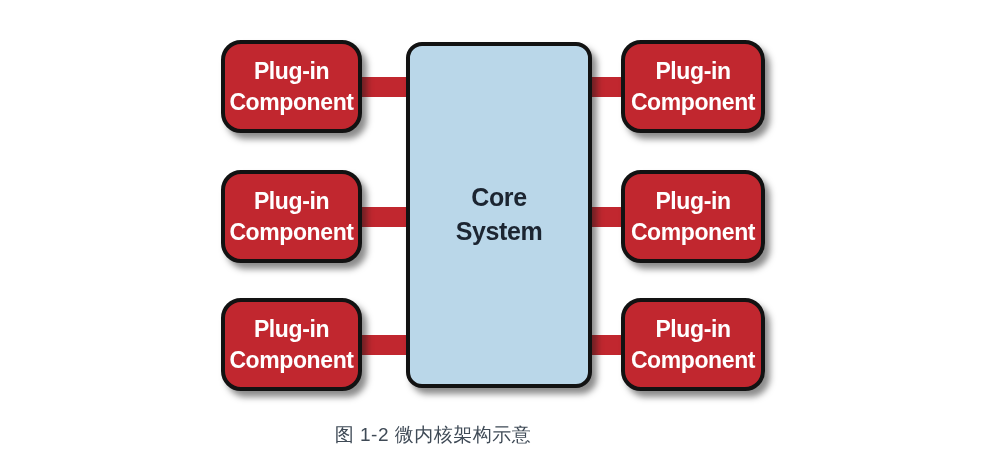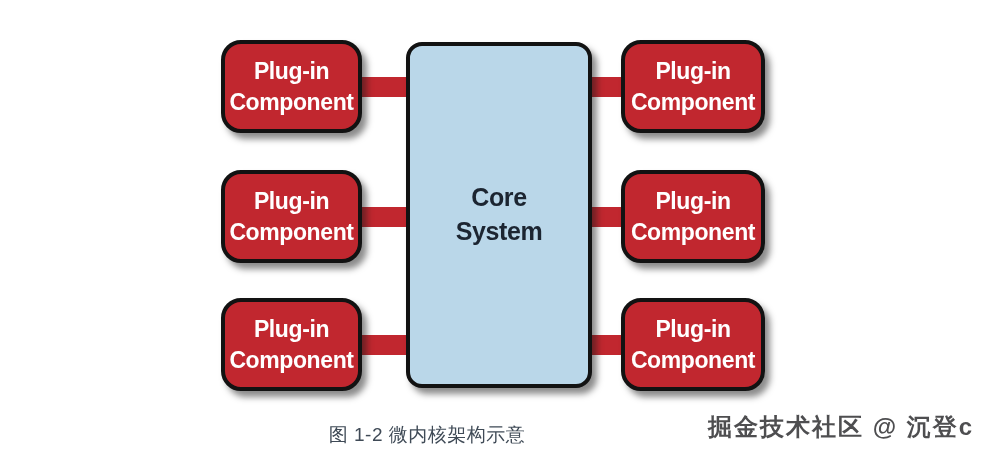--- a/index.html
+++ b/index.html
@@ -58,21 +58,21 @@
     color: #ffffff;
   }
   .core-box .node-label {
     font-size: 25px;
     line-height: 1.35;
     color: #1c2531;
   }
 
   .figure-caption {
     position: absolute;
-    left: 0;
+    left: 6px;
     top: 422px;
     width: 854px;
     text-align: center;
     font-size: 19px;
     color: #3f4a56;
     letter-spacing: 0.5px;
     z-index: 3;
   }
 
   .wm-primary {
@@ -137,14 +137,13 @@
       <span class="node-label">Plug-in
 Component</span>
     </div>
     <div class="node plugin-box right" style="left:621px; top:298px;">
       <span class="node-label">Plug-in
 Component</span>
     </div>
   </div>
 
   <div class="figure-caption">图 1-2 微内核架构示意</div>
-  <div class="wm-primary">掘金技术社区 @ 沉登c</div>
 </div>
 
 </body></html>

